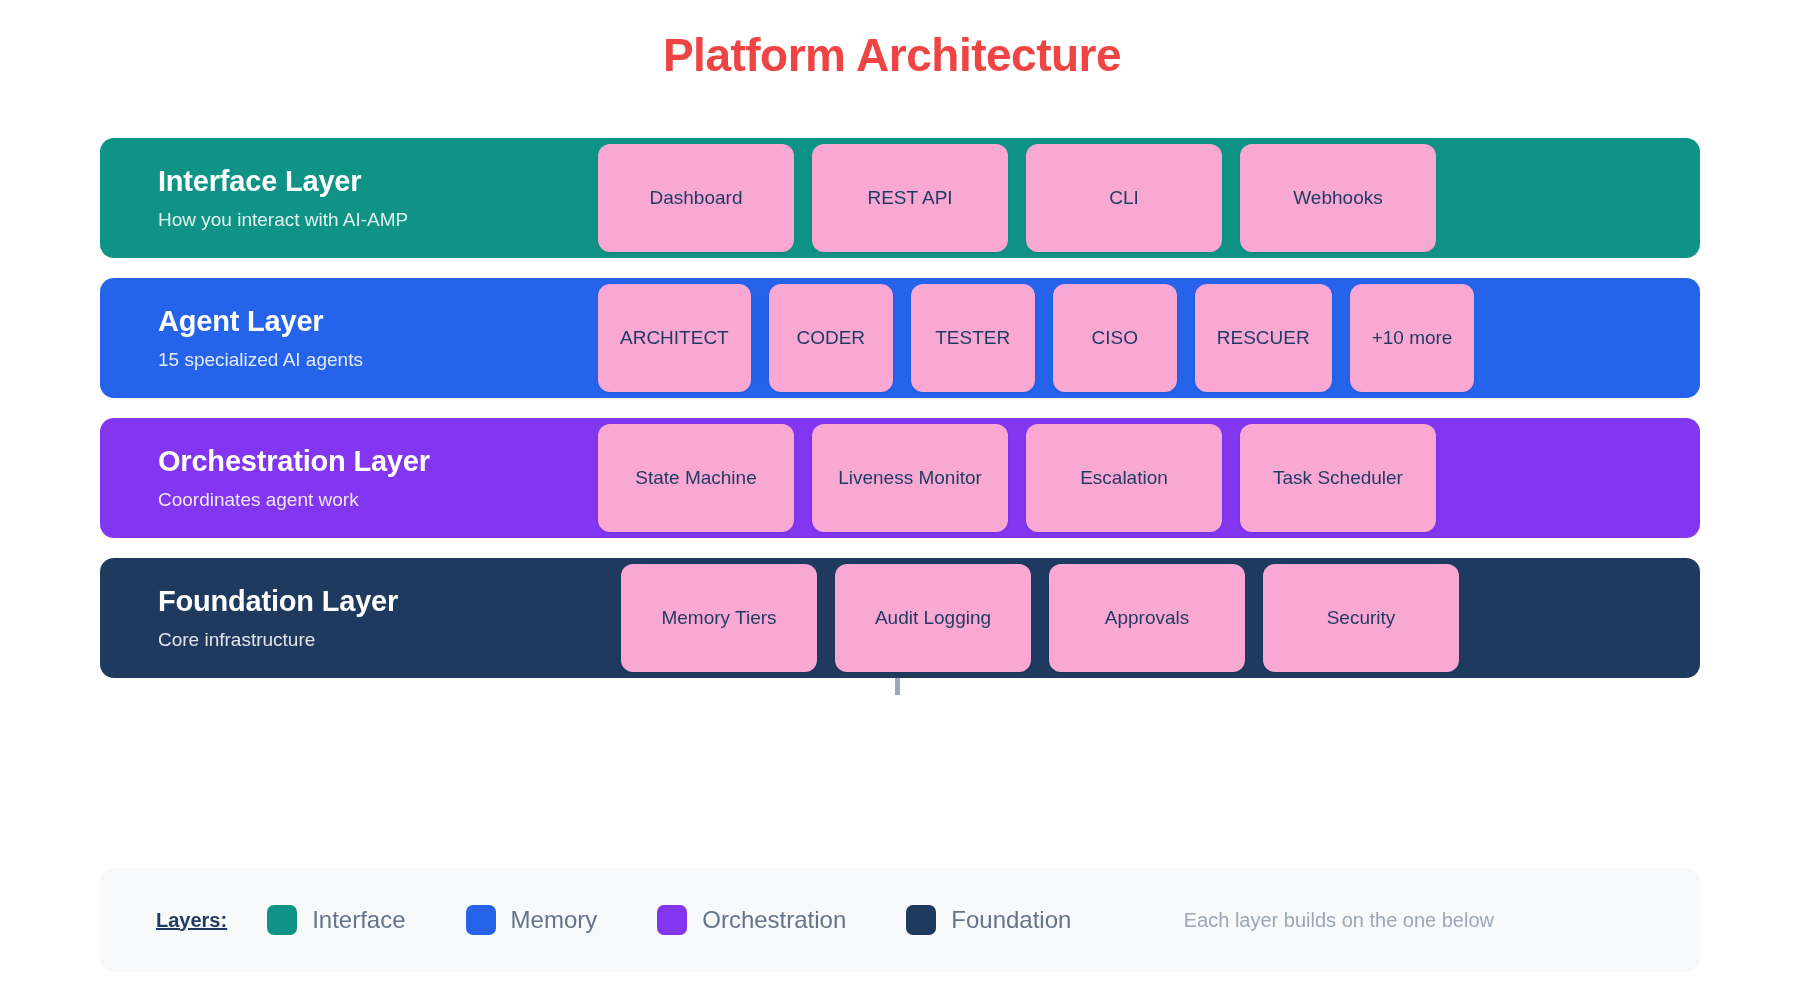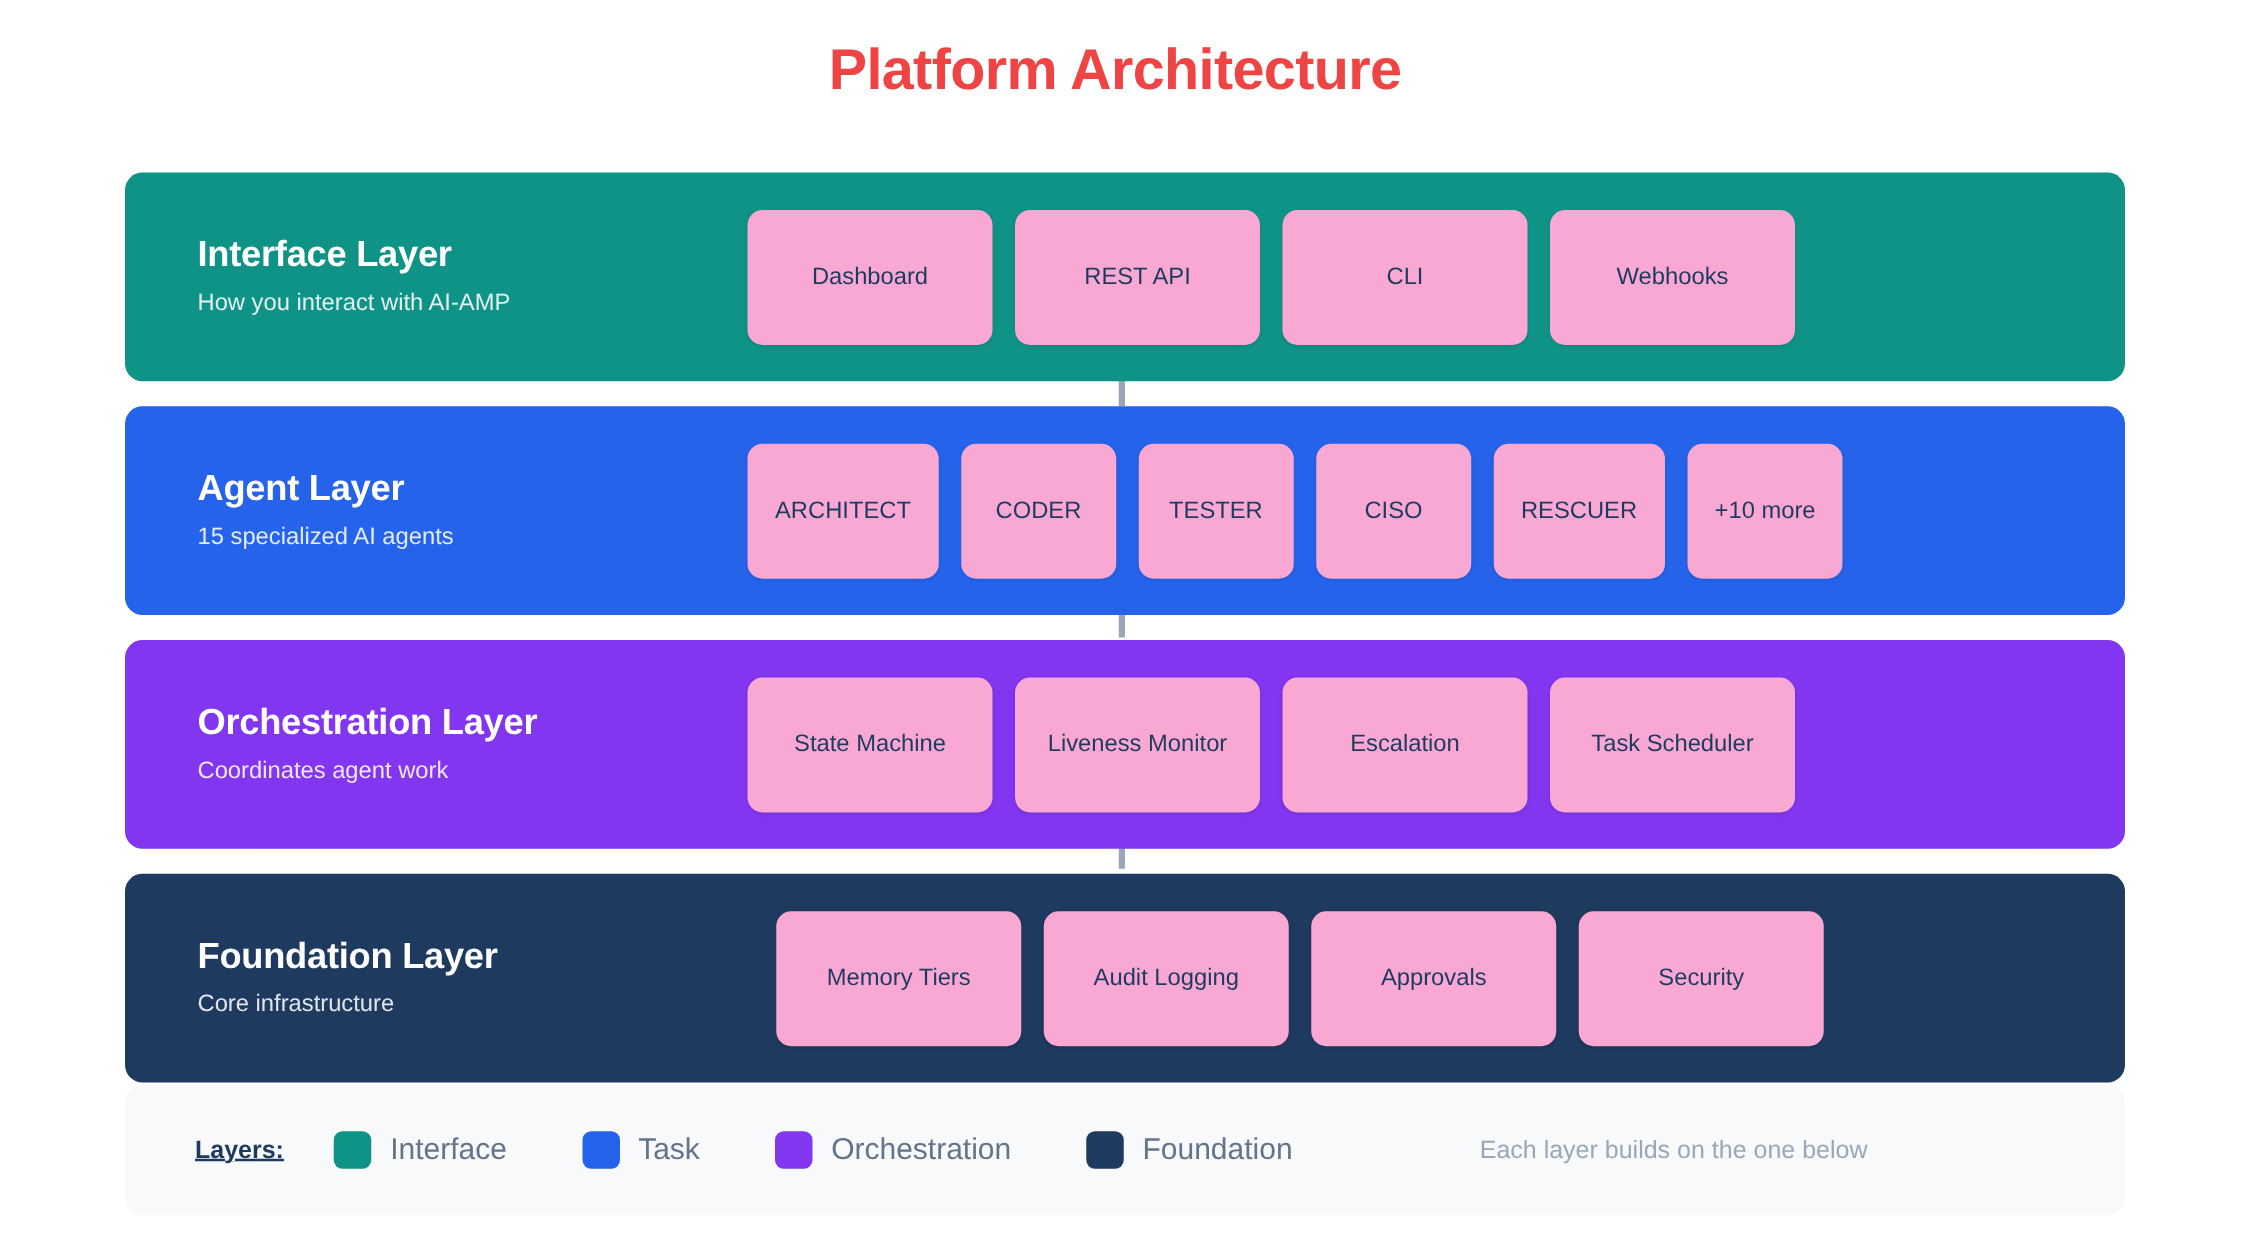--- a/index.html
+++ b/index.html
@@ -36,21 +36,21 @@
     top: 138px;
     left: 100px;
     width: 1600px;
   }
 
   .layer {
     position: relative;
     display: flex;
     align-items: center;
     border-radius: 14px;
-    height: 167px;
+    height: 120px;
     margin-bottom: 20px;
     padding: 0 36px 0 58px;
     z-index: 2;
   }
   .layer.interface    { background: #109387; }
   .layer.agent        { background: #2563eb; }
   .layer.orchestration{ background: #8236ef; }
   .layer.foundation   { background: #1e3a5f; margin-bottom: 0; gap: 23px; }
 
   .layer-labels {
@@ -219,21 +219,21 @@
   <div class="legend">
     <div class="legend-title">Layers:</div>
 
     <div class="legend-item">
       <span class="swatch" style="background:#109387"></span>
       <span class="legend-label">Interface</span>
     </div>
 
     <div class="legend-item">
       <span class="swatch" style="background:#2563eb"></span>
-      <span class="legend-label">Task</span>
+      <span class="legend-label">Memory</span>
     </div>
 
     <div class="legend-item">
       <span class="swatch" style="background:#8236ef"></span>
       <span class="legend-label">Orchestration</span>
     </div>
 
     <div class="legend-item">
       <span class="swatch" style="background:#1e3a5f"></span>
       <span class="legend-label">Foundation</span>

